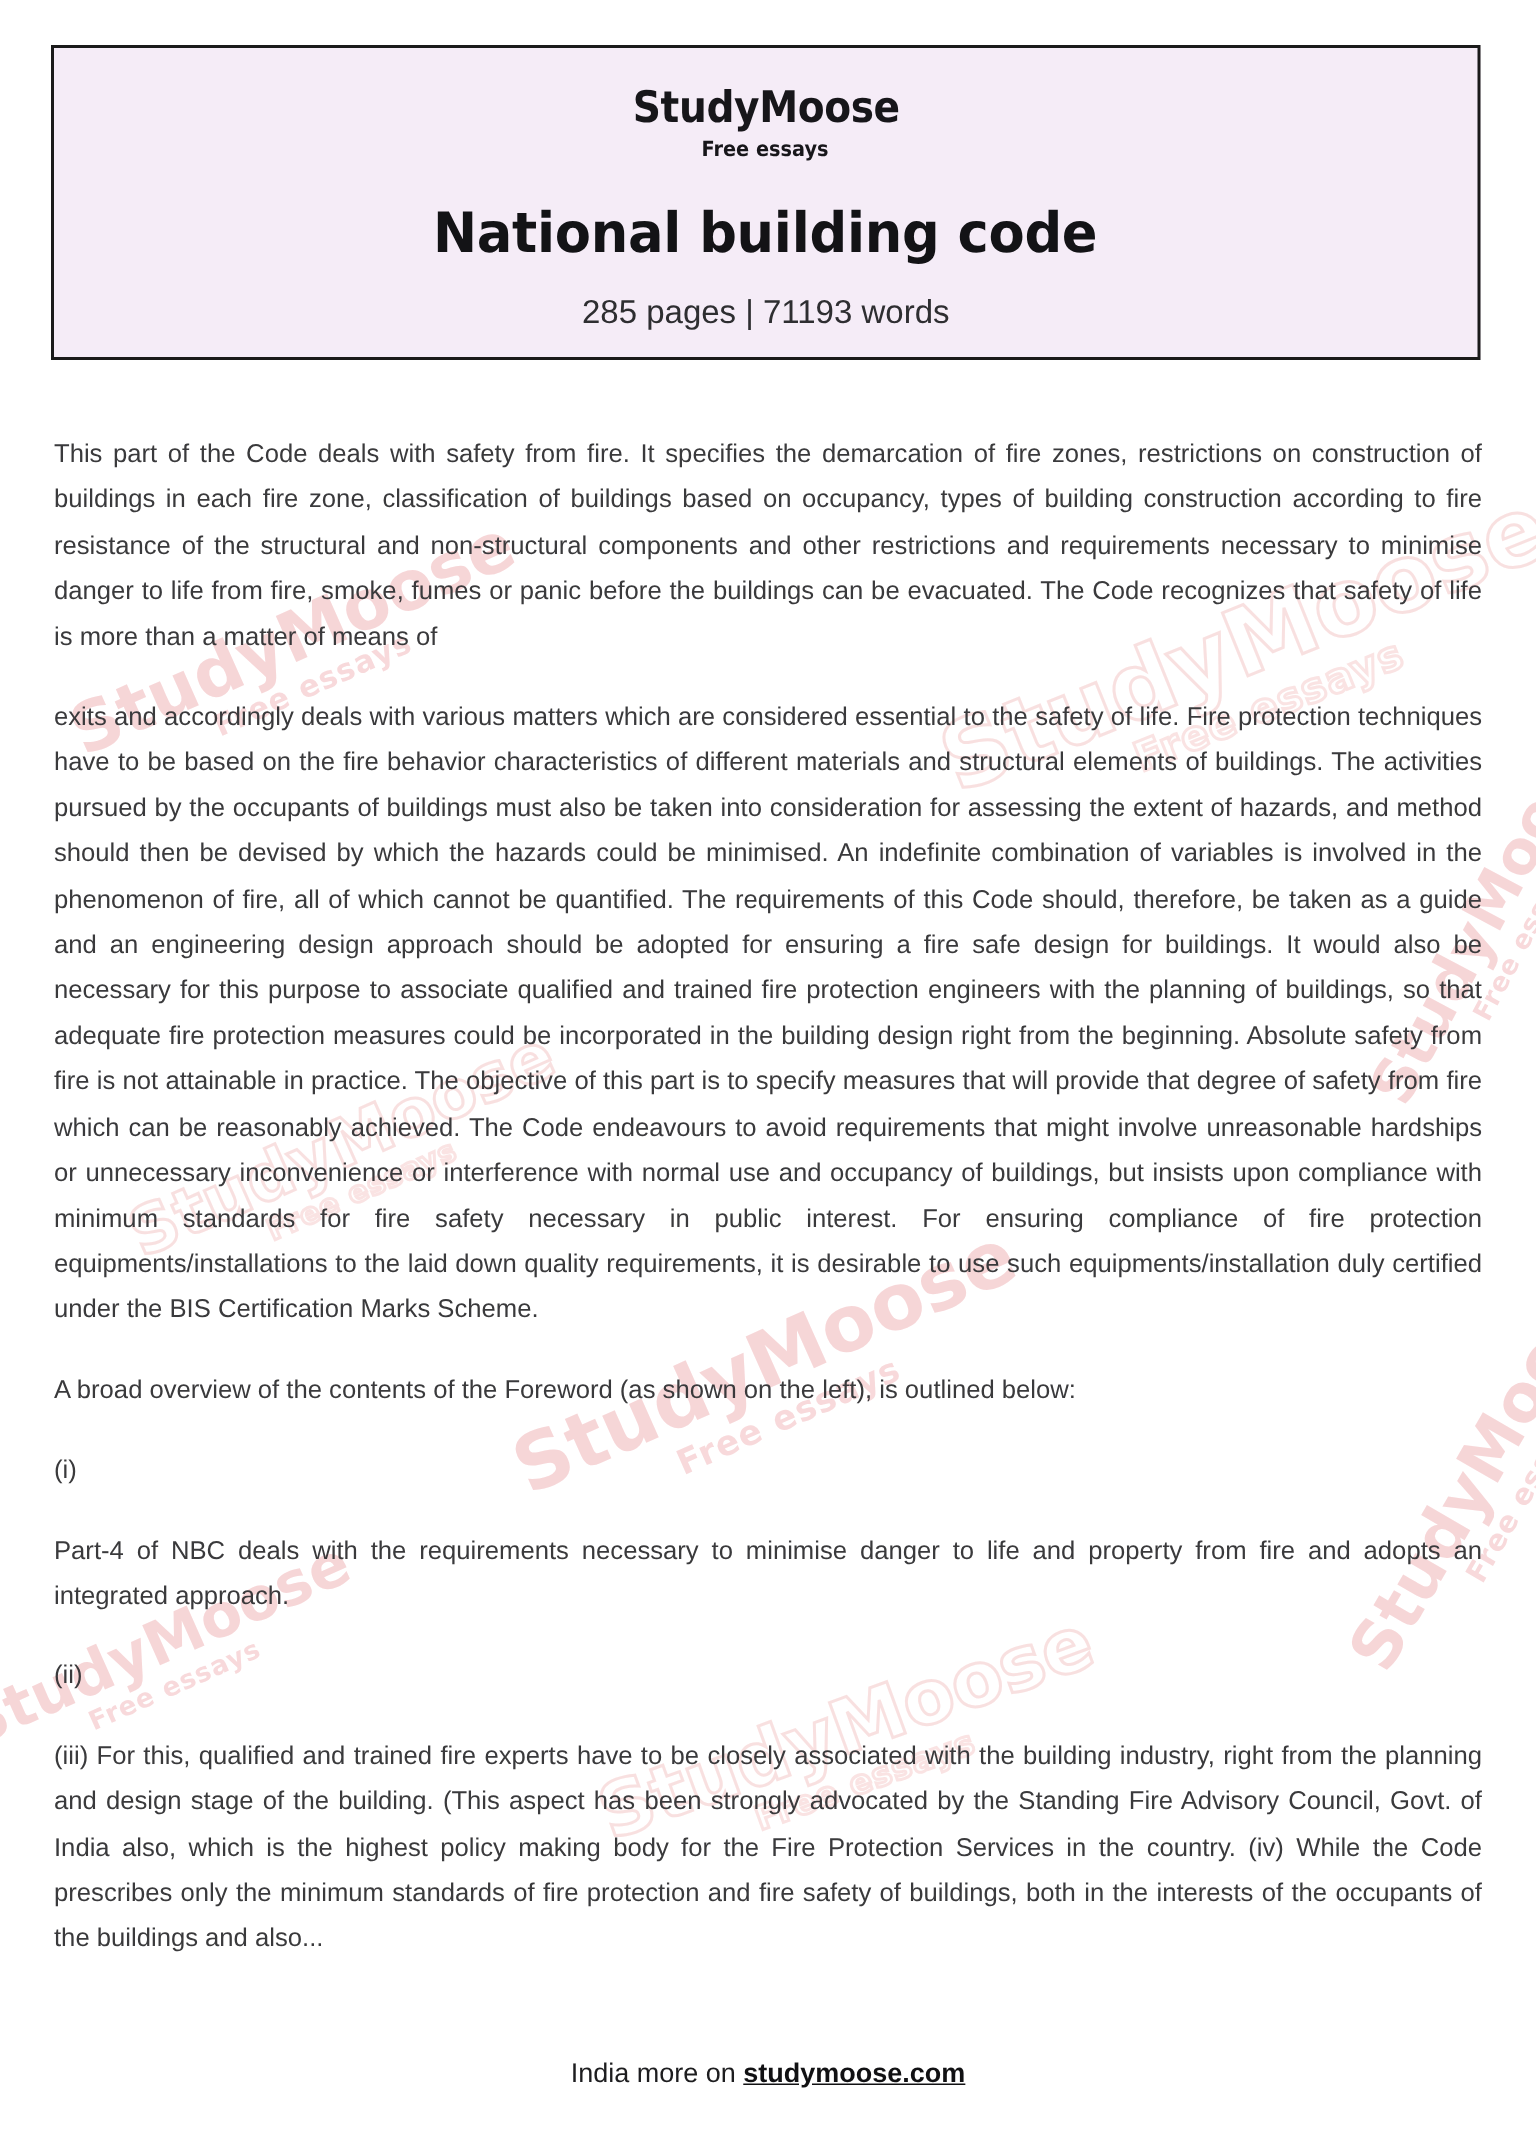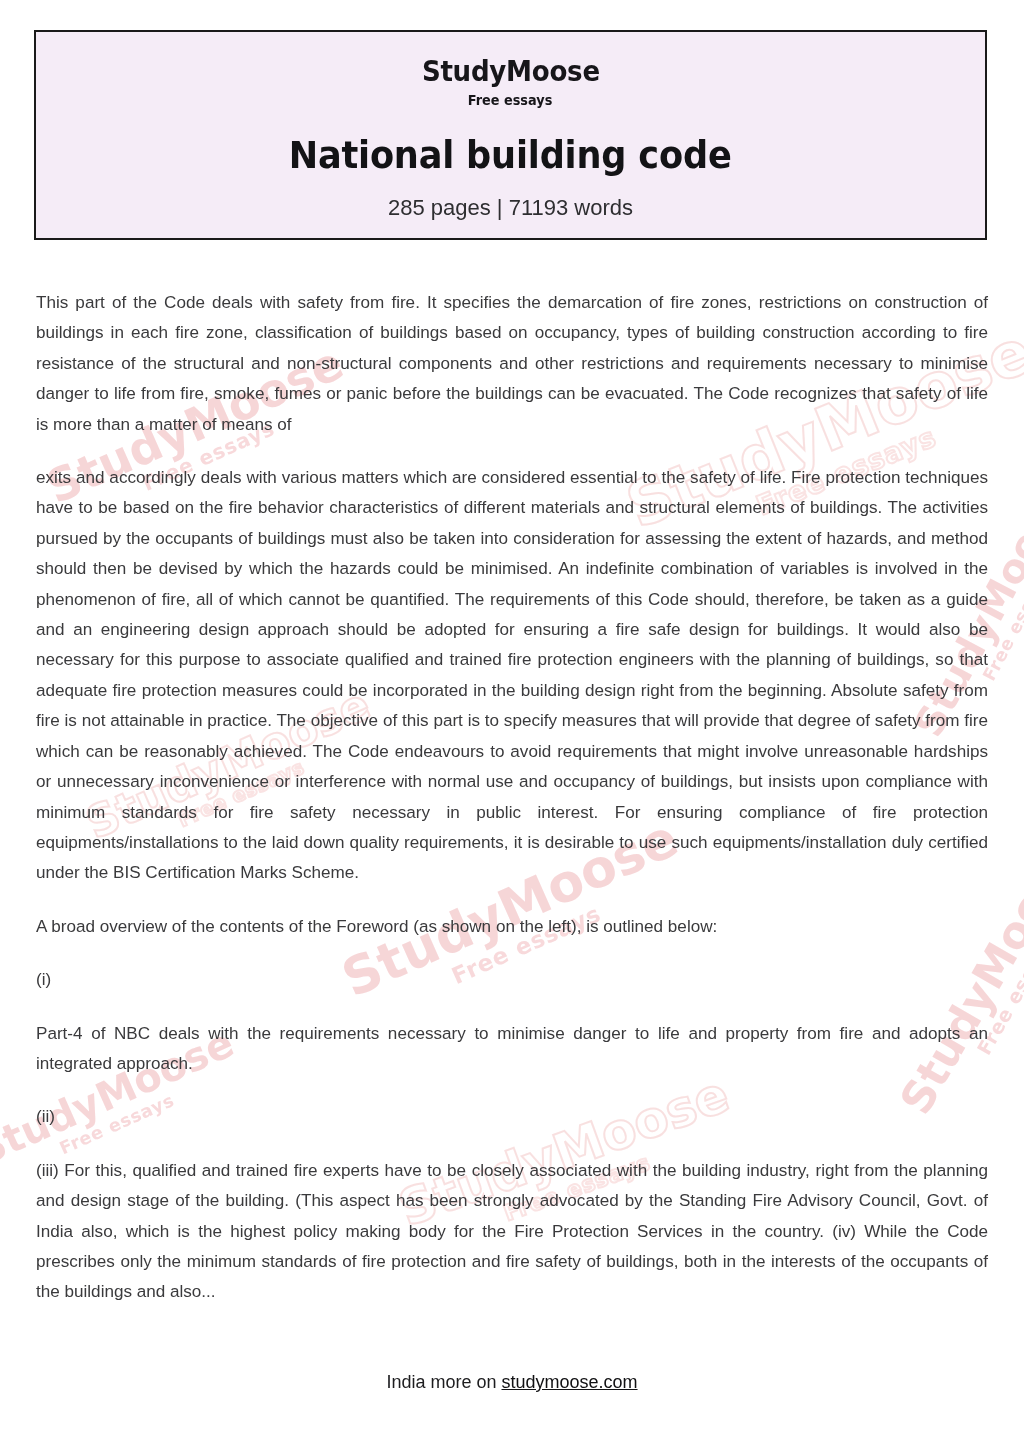--- a/index.html
+++ b/index.html
@@ -118,21 +118,21 @@
     position: absolute;
     left: 0;
     right: 0;
     top: 1372px;
     text-align: center;
     z-index: 2;
     font-size: 18px;
     color: #1d1d1f;
   }
   .footer .site {
-    font-weight: 400;
+    font-weight: 700;
     text-decoration: underline;
     color: #111113;
   }
 </style>
 </head>
 <body>
 
 <div class="watermark-layer">
   <div class="wm" style="left:40px; top:400px; font-size:46px; transform:rotate(-24deg);">
     <span>StudyMoose</span>

